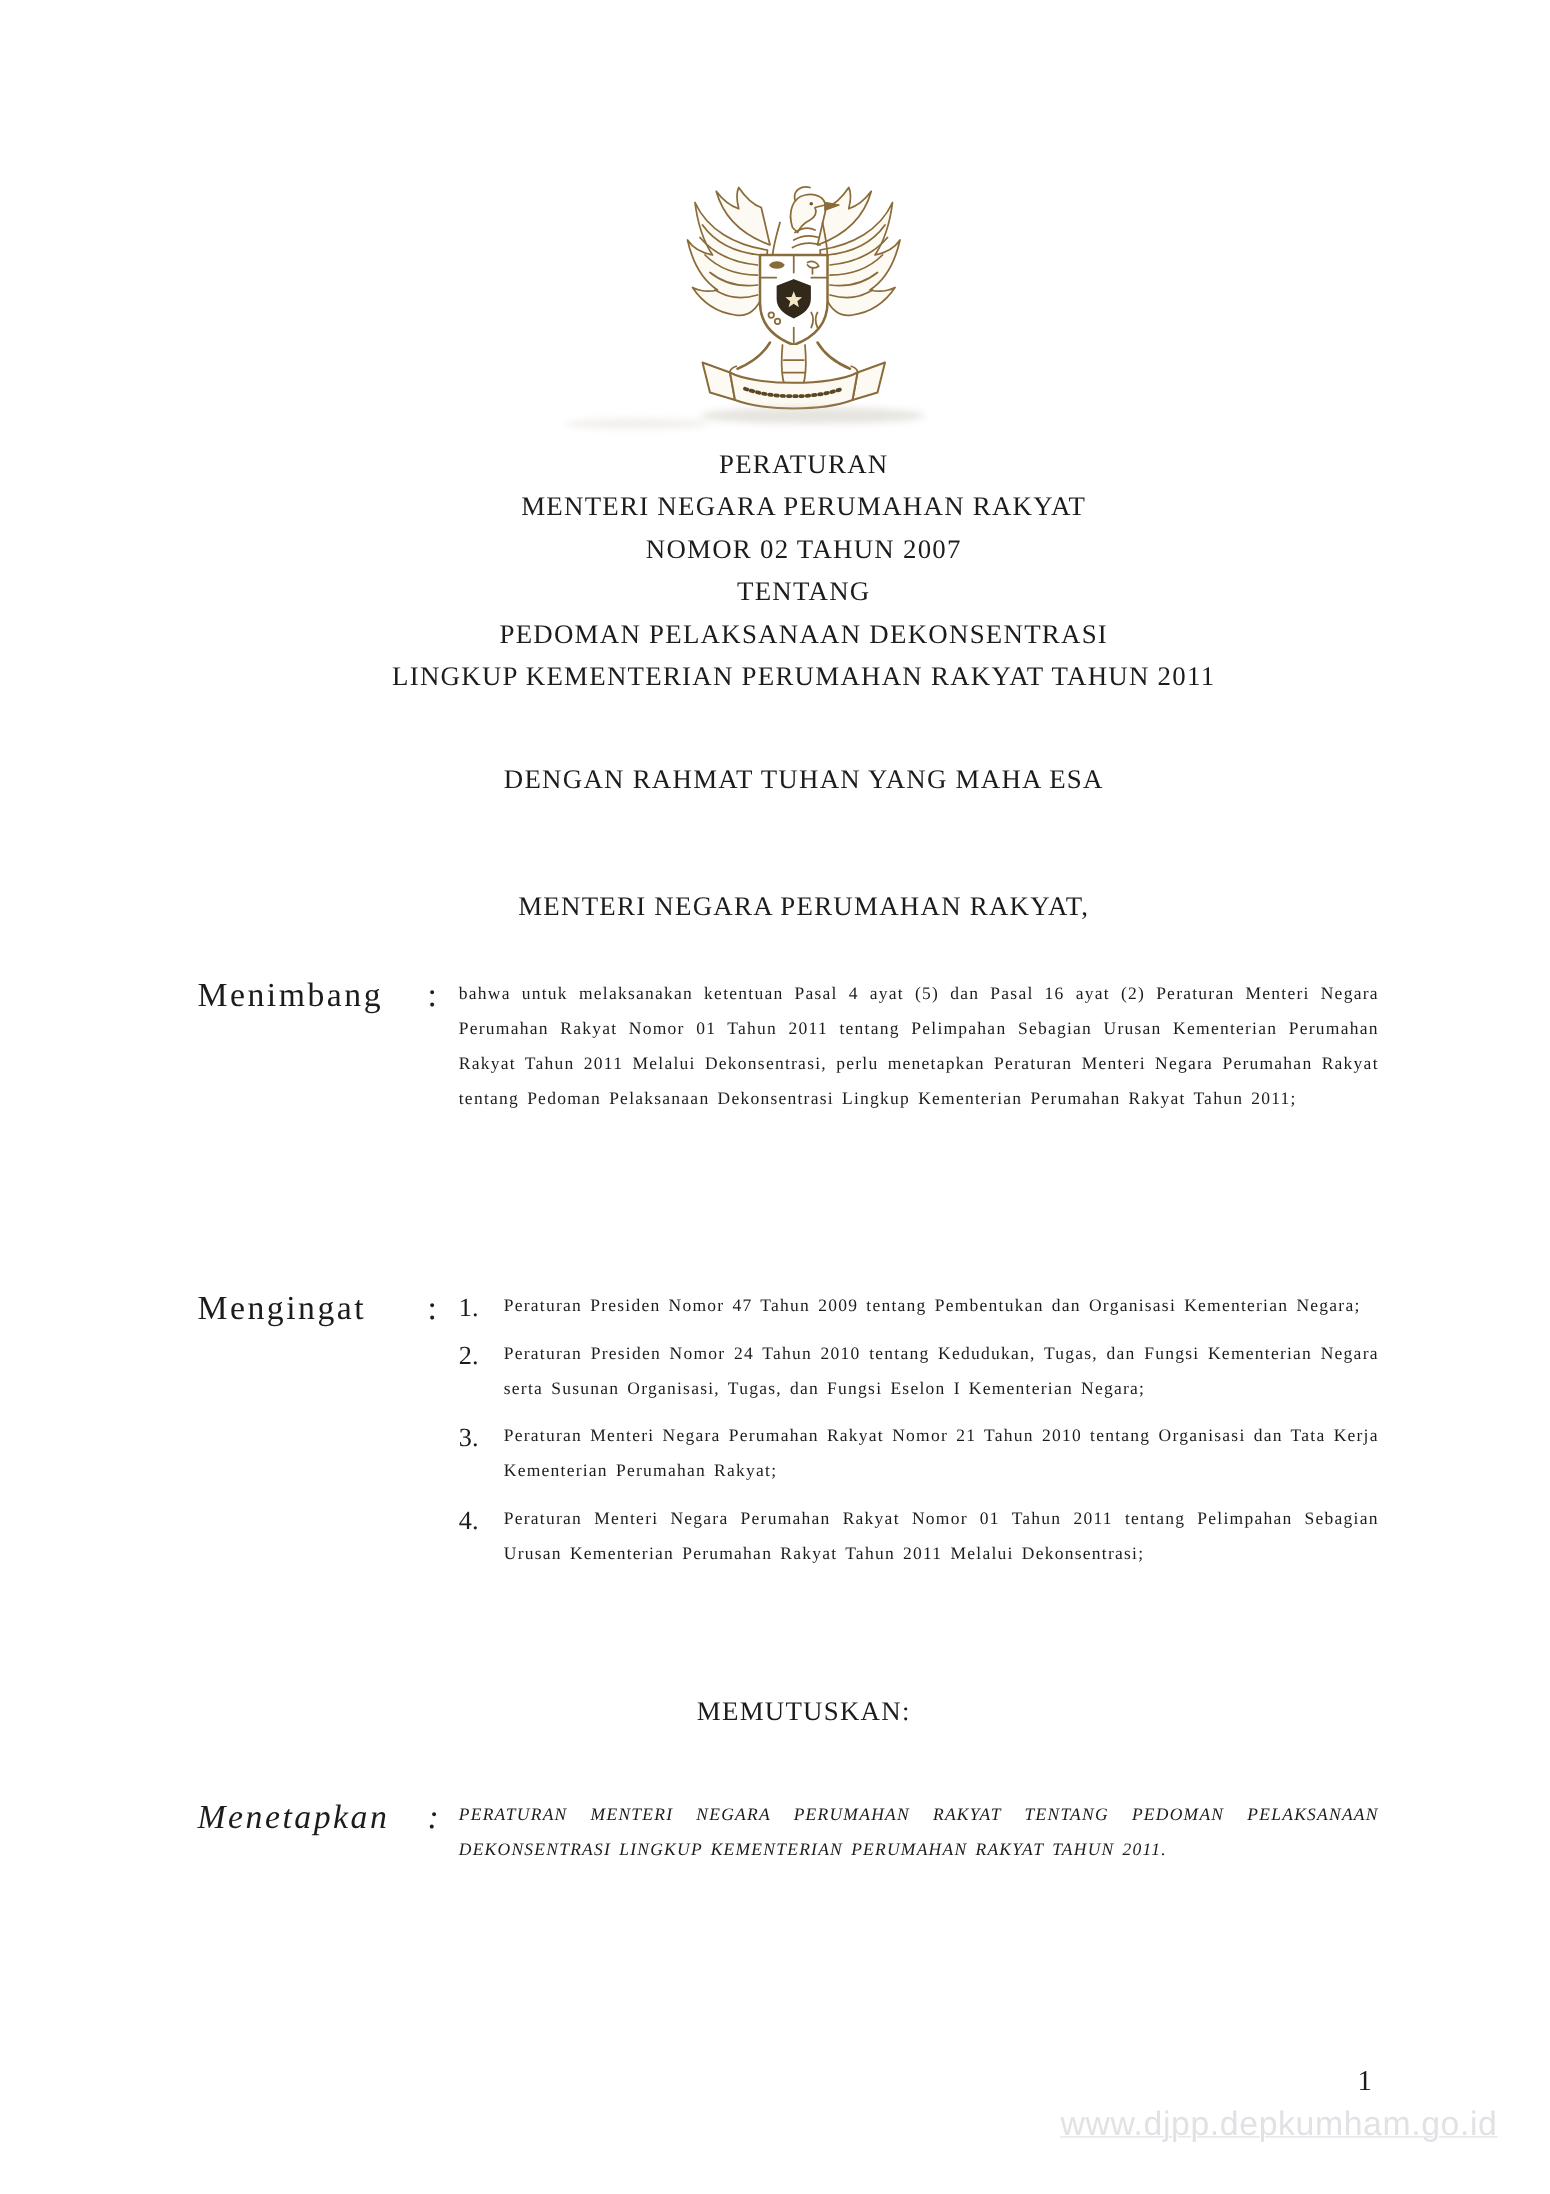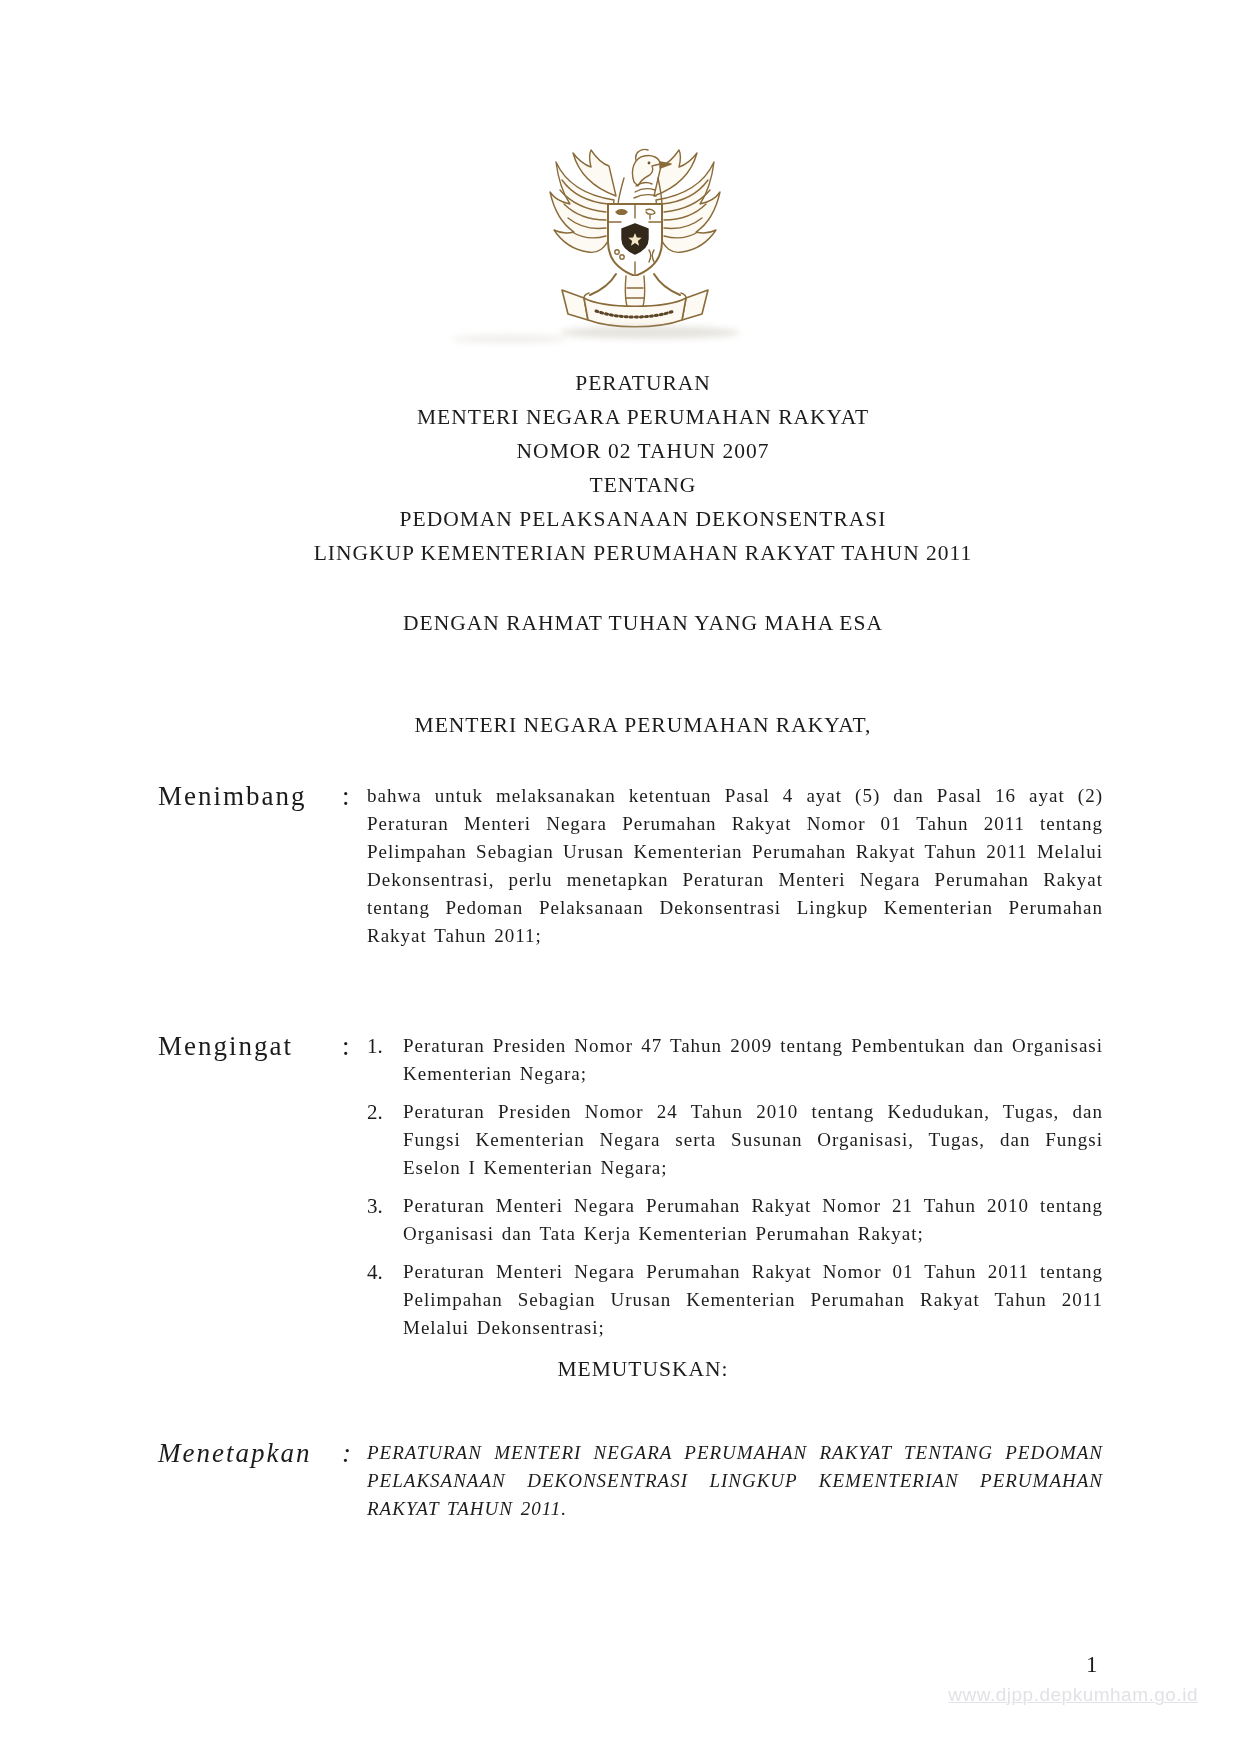--- a/index.html
+++ b/index.html
@@ -8,38 +8,38 @@
     font-family:"Liberation Serif",serif;color:#1c1c1c;overflow:hidden;
   }
   .emblem{position:absolute;left:548px;top:148px;width:174px;height:182px;}
   .emblem svg{display:block;width:100%;height:100%;}
   .smudge{position:absolute;border-radius:50%;filter:blur(3px);}
   .smudge.s1{left:560px;top:326px;width:180px;height:13px;background:rgba(190,184,172,0.38);}
   .smudge.s2{left:452px;top:335px;width:115px;height:8px;background:rgba(205,200,190,0.30);}
 
   .center-block{position:absolute;left:158px;width:970px;text-align:center;}
   .tline{font-size:21.5px;line-height:34px;letter-spacing:1px;white-space:nowrap;}
-  .title-block{top:366px;}
+  .title-block{top:354px;}
   .invocation{top:606px;}
   .issuer{top:708px;}
   .memutuskan{top:1352px;}
 
   .row{position:absolute;left:158px;width:945px;display:grid;grid-template-columns:184px 25px 1fr;}
   .menimbang{top:782px;}
   .mengingat{top:1032px;}
   .menetapkan{top:1439px;font-style:italic;}
   .lbl,.sep{font-size:27px;line-height:28px;letter-spacing:2px;}
-  .body-text{font-size:19px;line-height:28px;letter-spacing:1px;}
+  .body-text{font-size:14px;line-height:28px;letter-spacing:1px;}
   .just{text-align:justify;word-spacing:2px;}
   .item{display:grid;grid-template-columns:36px 1fr;margin-bottom:10px;}
   .num{font-size:21px;line-height:28px;}
   .page-number{position:absolute;top:1652px;left:1086px;font-size:23px;line-height:26px;}
   .watermark{
     position:absolute;top:1684px;right:42px;
-    font-family:"Liberation Sans",sans-serif;font-size:19px;letter-spacing:0.5px;
+    font-family:"Liberation Sans",sans-serif;font-size:27px;letter-spacing:0.5px;
     color:#e2e2e6;text-decoration:underline;text-decoration-thickness:1px;white-space:nowrap;
   }
 </style>
 </head>
 <body>
 
 <div class="page">
 
   <div class="emblem">
     <svg viewBox="0 0 174 182" xmlns="http://www.w3.org/2000/svg">

